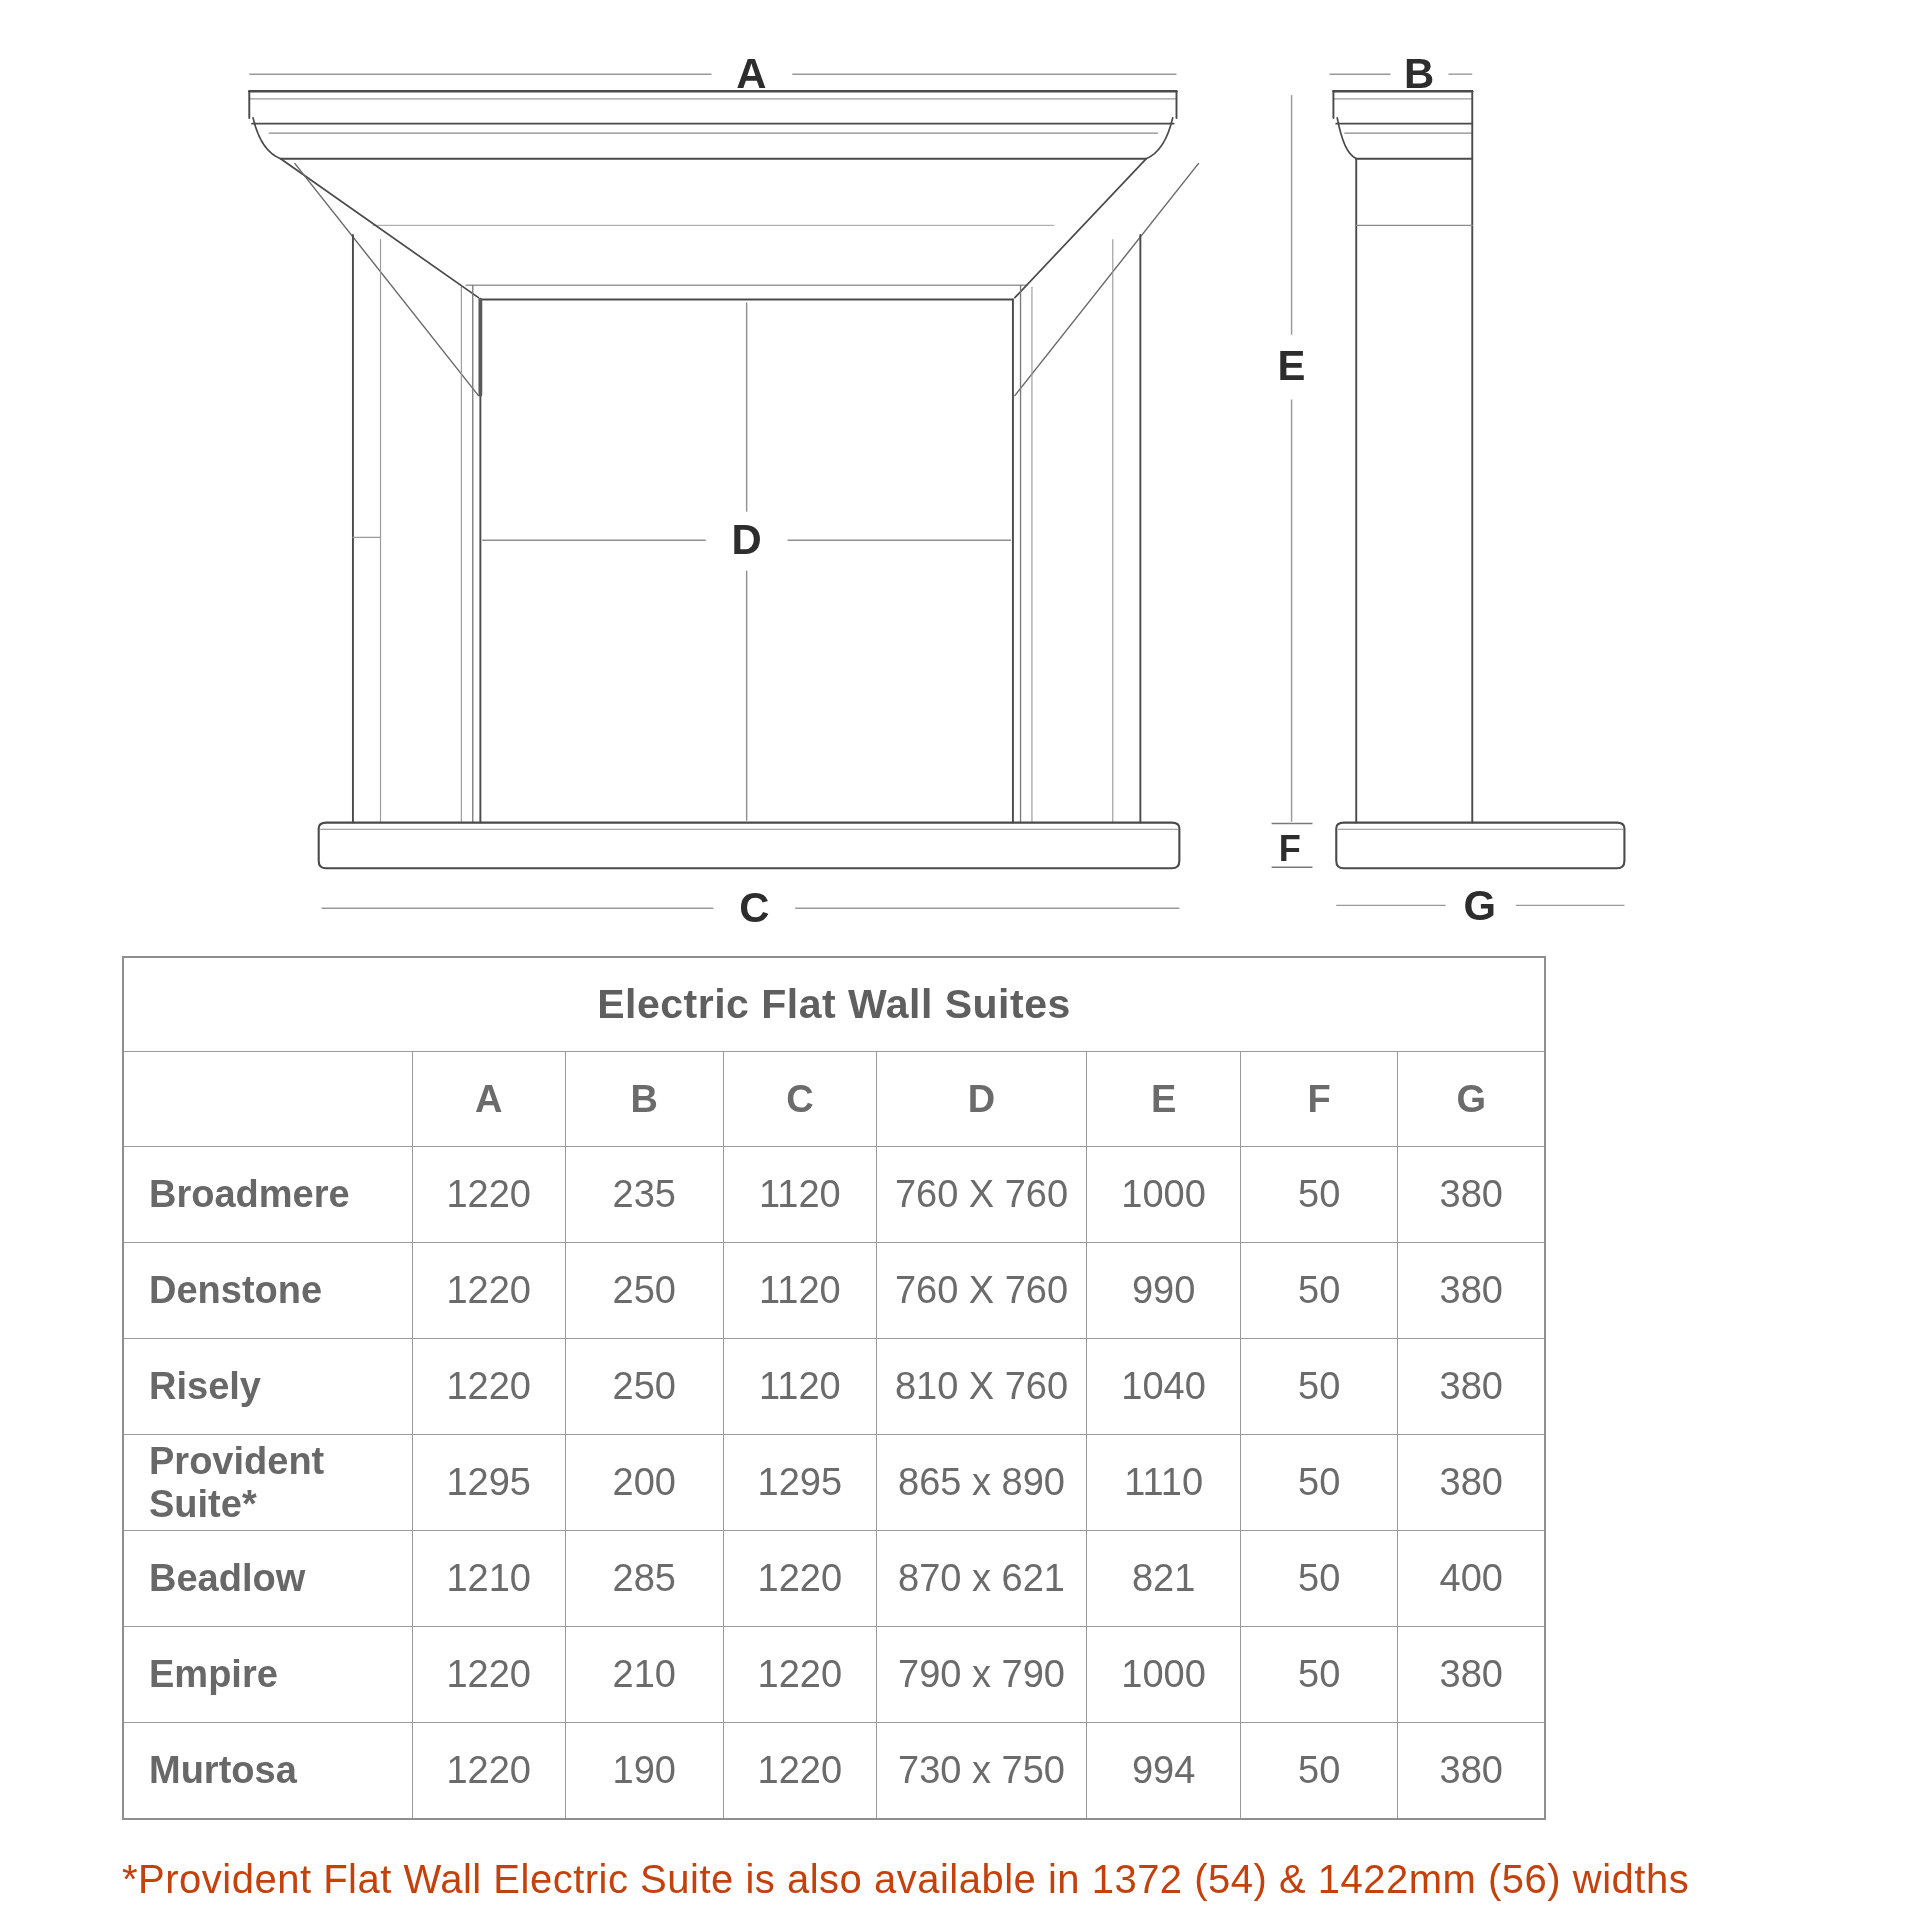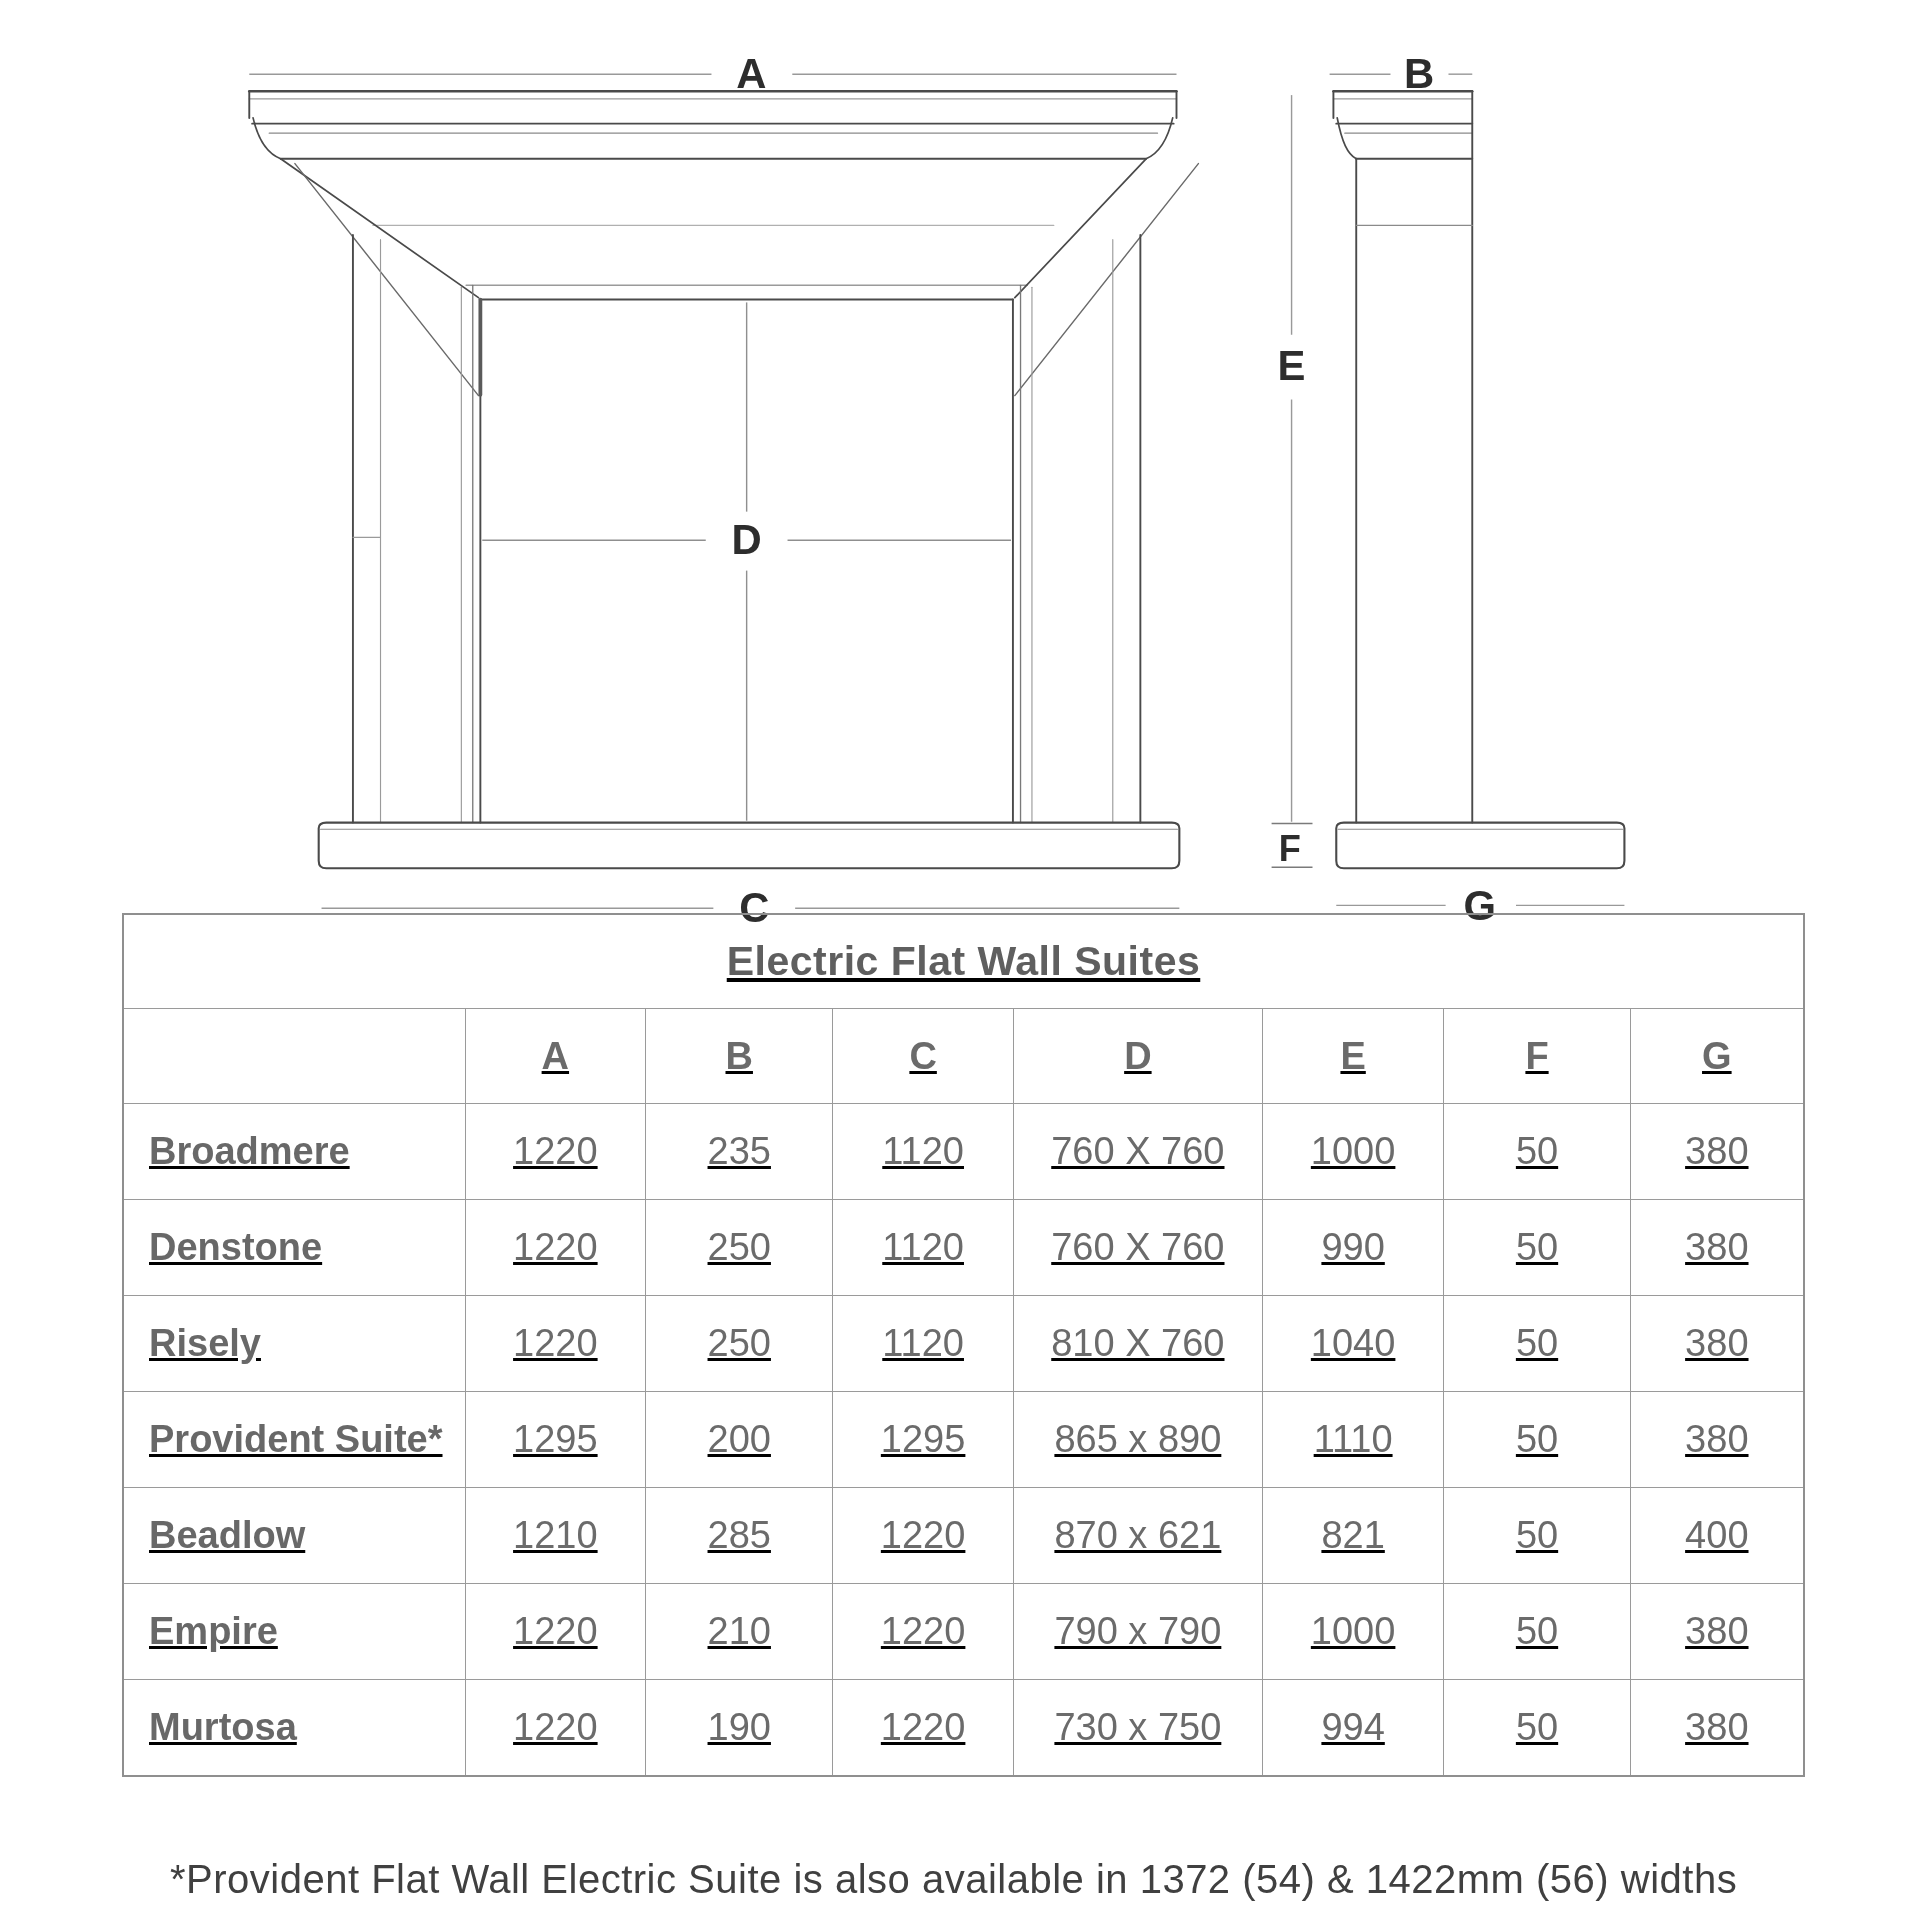--- a/index.html
+++ b/index.html
@@ -1,28 +1,28 @@
 <!DOCTYPE html>
 <html style="font-size:15px"><head>
 <meta charset="utf-8">
 <style>
   html,body{margin:0;padding:0;background:#ffffff;}
   .page{position:relative;width:1926px;height:1926px;background:#ffffff;overflow:hidden;
         font-family:"Liberation Sans",sans-serif;}
   svg text{font-family:"Liberation Sans",sans-serif;font-weight:bold;fill:#2d2d2d;}
   .dim-label{font-size:44px;}
-  table.suites{position:absolute;left:122px;top:913px;width:1683px;height:864px;
-    border-collapse:collapse;table-layout:fixed;border:2.9px solid #8f8f8f;text-decoration:underline;}
+  table.suites{position:absolute;left:122px;top:956px;width:1424px;height:864px;
+    border-collapse:collapse;table-layout:fixed;border:2.9px solid #8f8f8f;}
   table.suites td{border:1.9px solid #9a9a9a;font-size:38px;color:#6b6b6b;
     text-align:center;vertical-align:middle;padding:0;}
   table.suites td.title-cell{font-weight:bold;font-size:41px;color:#5f5f5f;letter-spacing:0.5px;}
   table.suites td.col-header{font-weight:bold;color:#6b6b6b;}
   table.suites td.name-cell{text-align:left;padding-left:25px;font-weight:bold;color:#686868;}
   .footnote{position:absolute;left:122px;top:1855px;width:1712px;font-size:40px;
-    line-height:48px;color:#404040;letter-spacing:0.5px;margin-left:48px;}
+    line-height:48px;color:#c2410c;letter-spacing:0.5px;}
 </style>
 </head>
 <body>
 
 <div class="page">
 
   <svg width="1926" height="951" viewBox="0 0 2025 1000" style="position:absolute;left:0;top:0;">
 
     <g stroke="#999999" stroke-width="1.5">
       <line x1="262" y1="78" x2="748" y2="78"></line>

